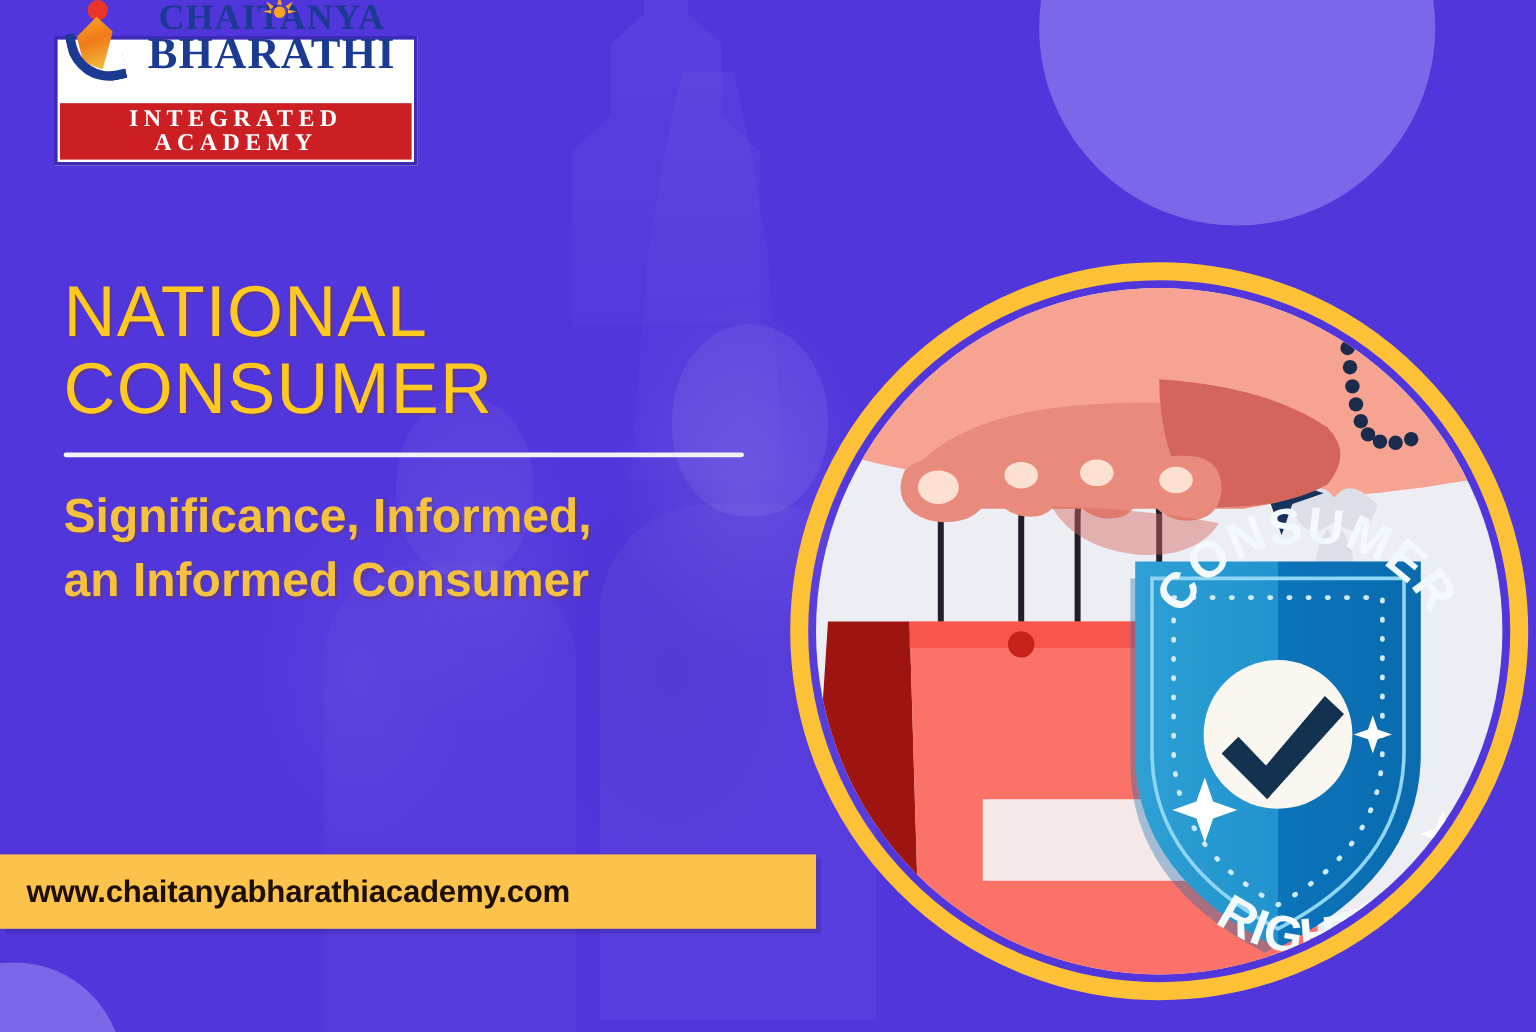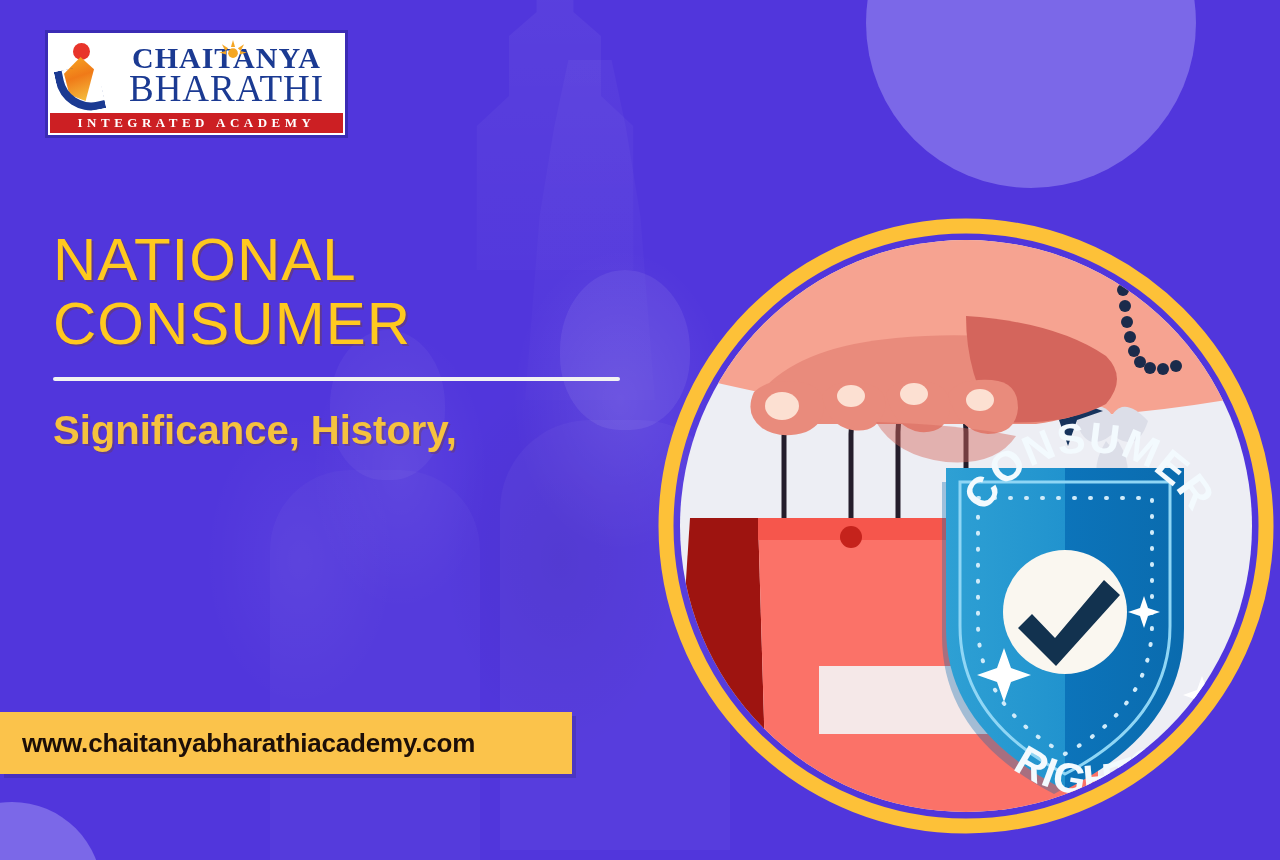--- a/index.html
+++ b/index.html
@@ -110,28 +110,28 @@
     position:absolute; left:53%; top:-3px; width:28px; height:18px;
     transform:translateX(-50%);
   }
   .logo-l1 {
     font-family:"Liberation Serif", serif;
     font-weight:bold; color:#1b3a92;
     font-size:30px; letter-spacing:1px;
   }
   .logo-l2 {
     font-family:"Liberation Serif", serif;
-    font-weight:normal; color:#1b3a92;
+    font-weight:bold; color:#1b3a92;
     font-size:37px; letter-spacing:1px; margin-top:-3px;
   }
   .logo-bar {
     background:#cc1f23; color:#ffffff;
     font-family:"Liberation Serif", serif;
-    font-weight:bold; font-size:13px; letter-spacing:4.5px;
-    text-align:center; padding:3px 0 4px; line-height:1;
+    font-weight:bold; font-size:20px; letter-spacing:4.5px;
+    text-align:center; padding:3px 0 4px; line-height:1;margin-top:16px;
   }
 
   
   .headline {
     position:absolute; left:53px; top:228px; width:600px;
   }
   .title {
     color:#FFC91F;
     font-family:"Liberation Sans", sans-serif;
     font-weight:normal;
@@ -150,21 +150,21 @@
     font-family:"Liberation Sans", sans-serif;
     font-weight:bold;
     font-size:40px;
     line-height:1.35;
     text-shadow:2px 2px 0 rgba(120,60,20,.30);
   }
 
   
   .url-band {
     position:absolute; left:0; top:712px;
-    width:572px; height:62px;
+    width:680px; height:62px;
     background:#FBC34B;
     display:flex; align-items:center;
     box-shadow:4px 4px 0 rgba(0,0,0,.12);
   }
   .url-text {
     padding-left:22px;
     color:#1d0f08;
     font-family:"Liberation Sans", sans-serif;
     font-weight:bold; font-size:26px;
     letter-spacing:-.2px;
@@ -217,21 +217,22 @@
     <div class="logo-bar">INTEGRATED ACADEMY</div>
   </div>
 
   <div class="headline">
     <div class="title">
       <div>NATIONAL</div>
       <div>CONSUMER</div>
     </div>
     <div class="rule"></div>
     <div class="subtitle">
-      <div>Significance, History,</div>
+      <div>Significance, Informed,</div>
+      <div>an Informed Consumer</div>
     </div>
   </div>
 
   <div class="url-band">
     <span class="url-text">www.chaitanyabharathiacademy.com</span>
   </div>
 
   <div class="illus">
     <svg viewBox="0 0 660 660" xmlns="http://www.w3.org/2000/svg">
       <defs>

